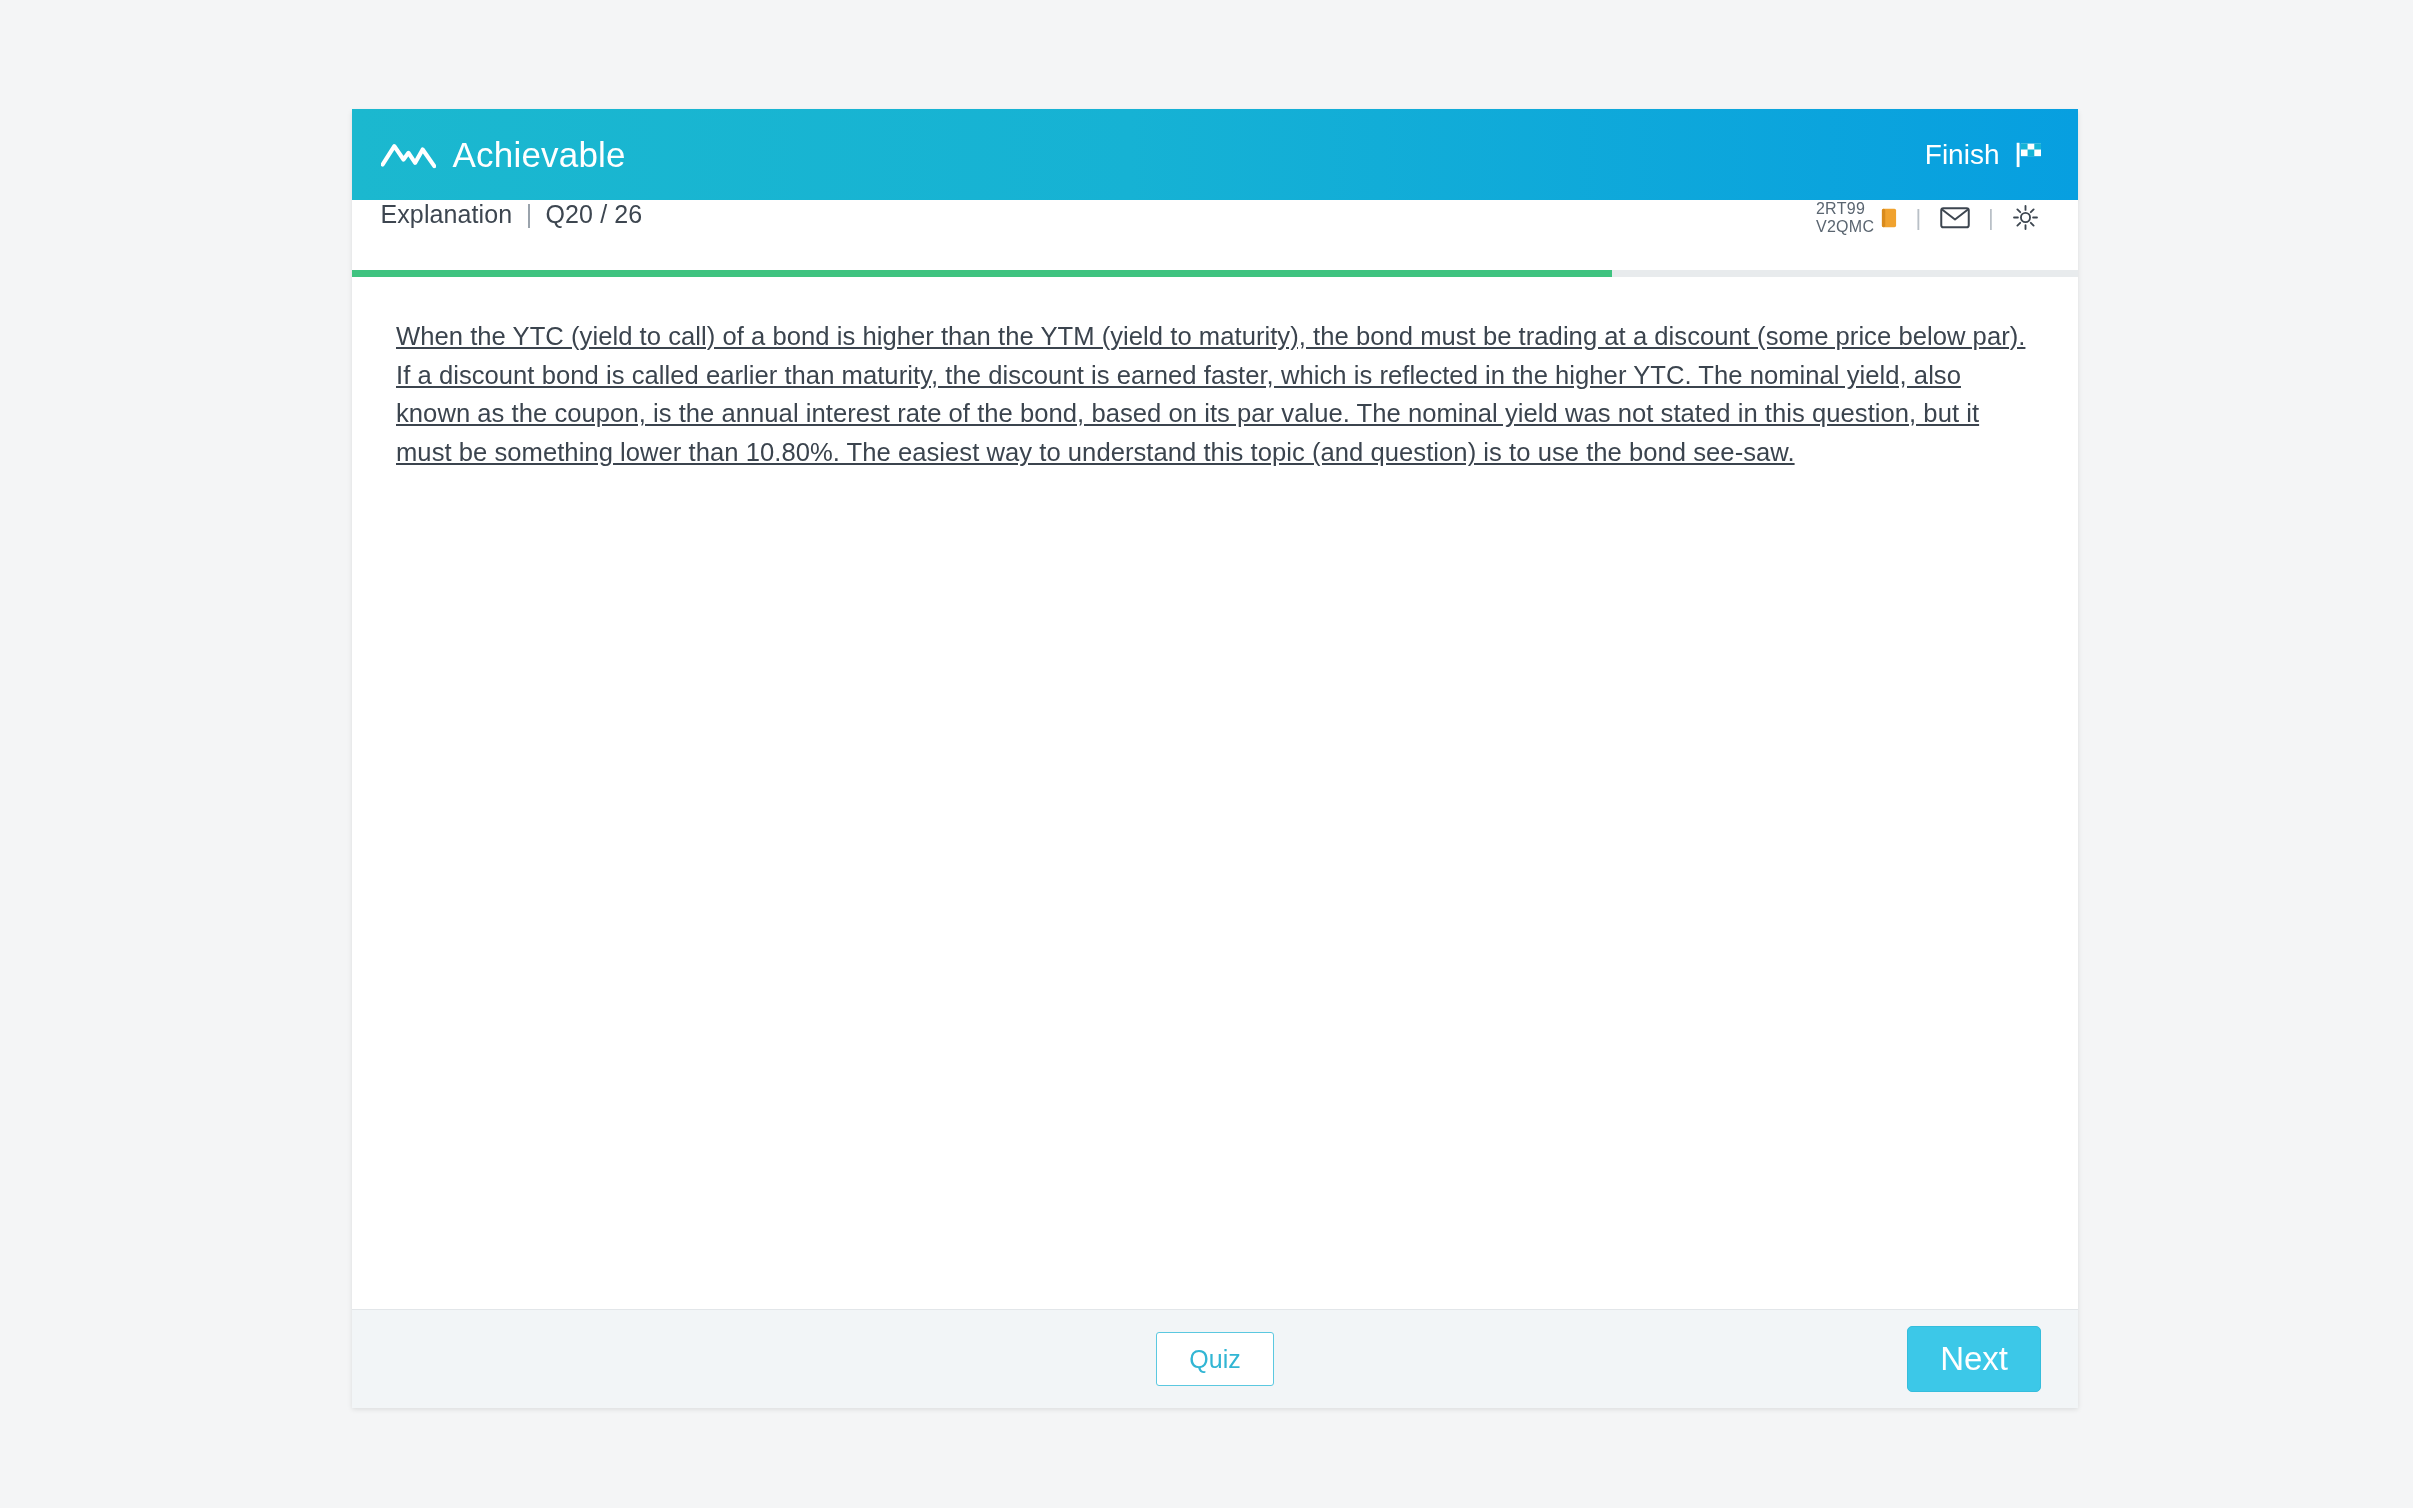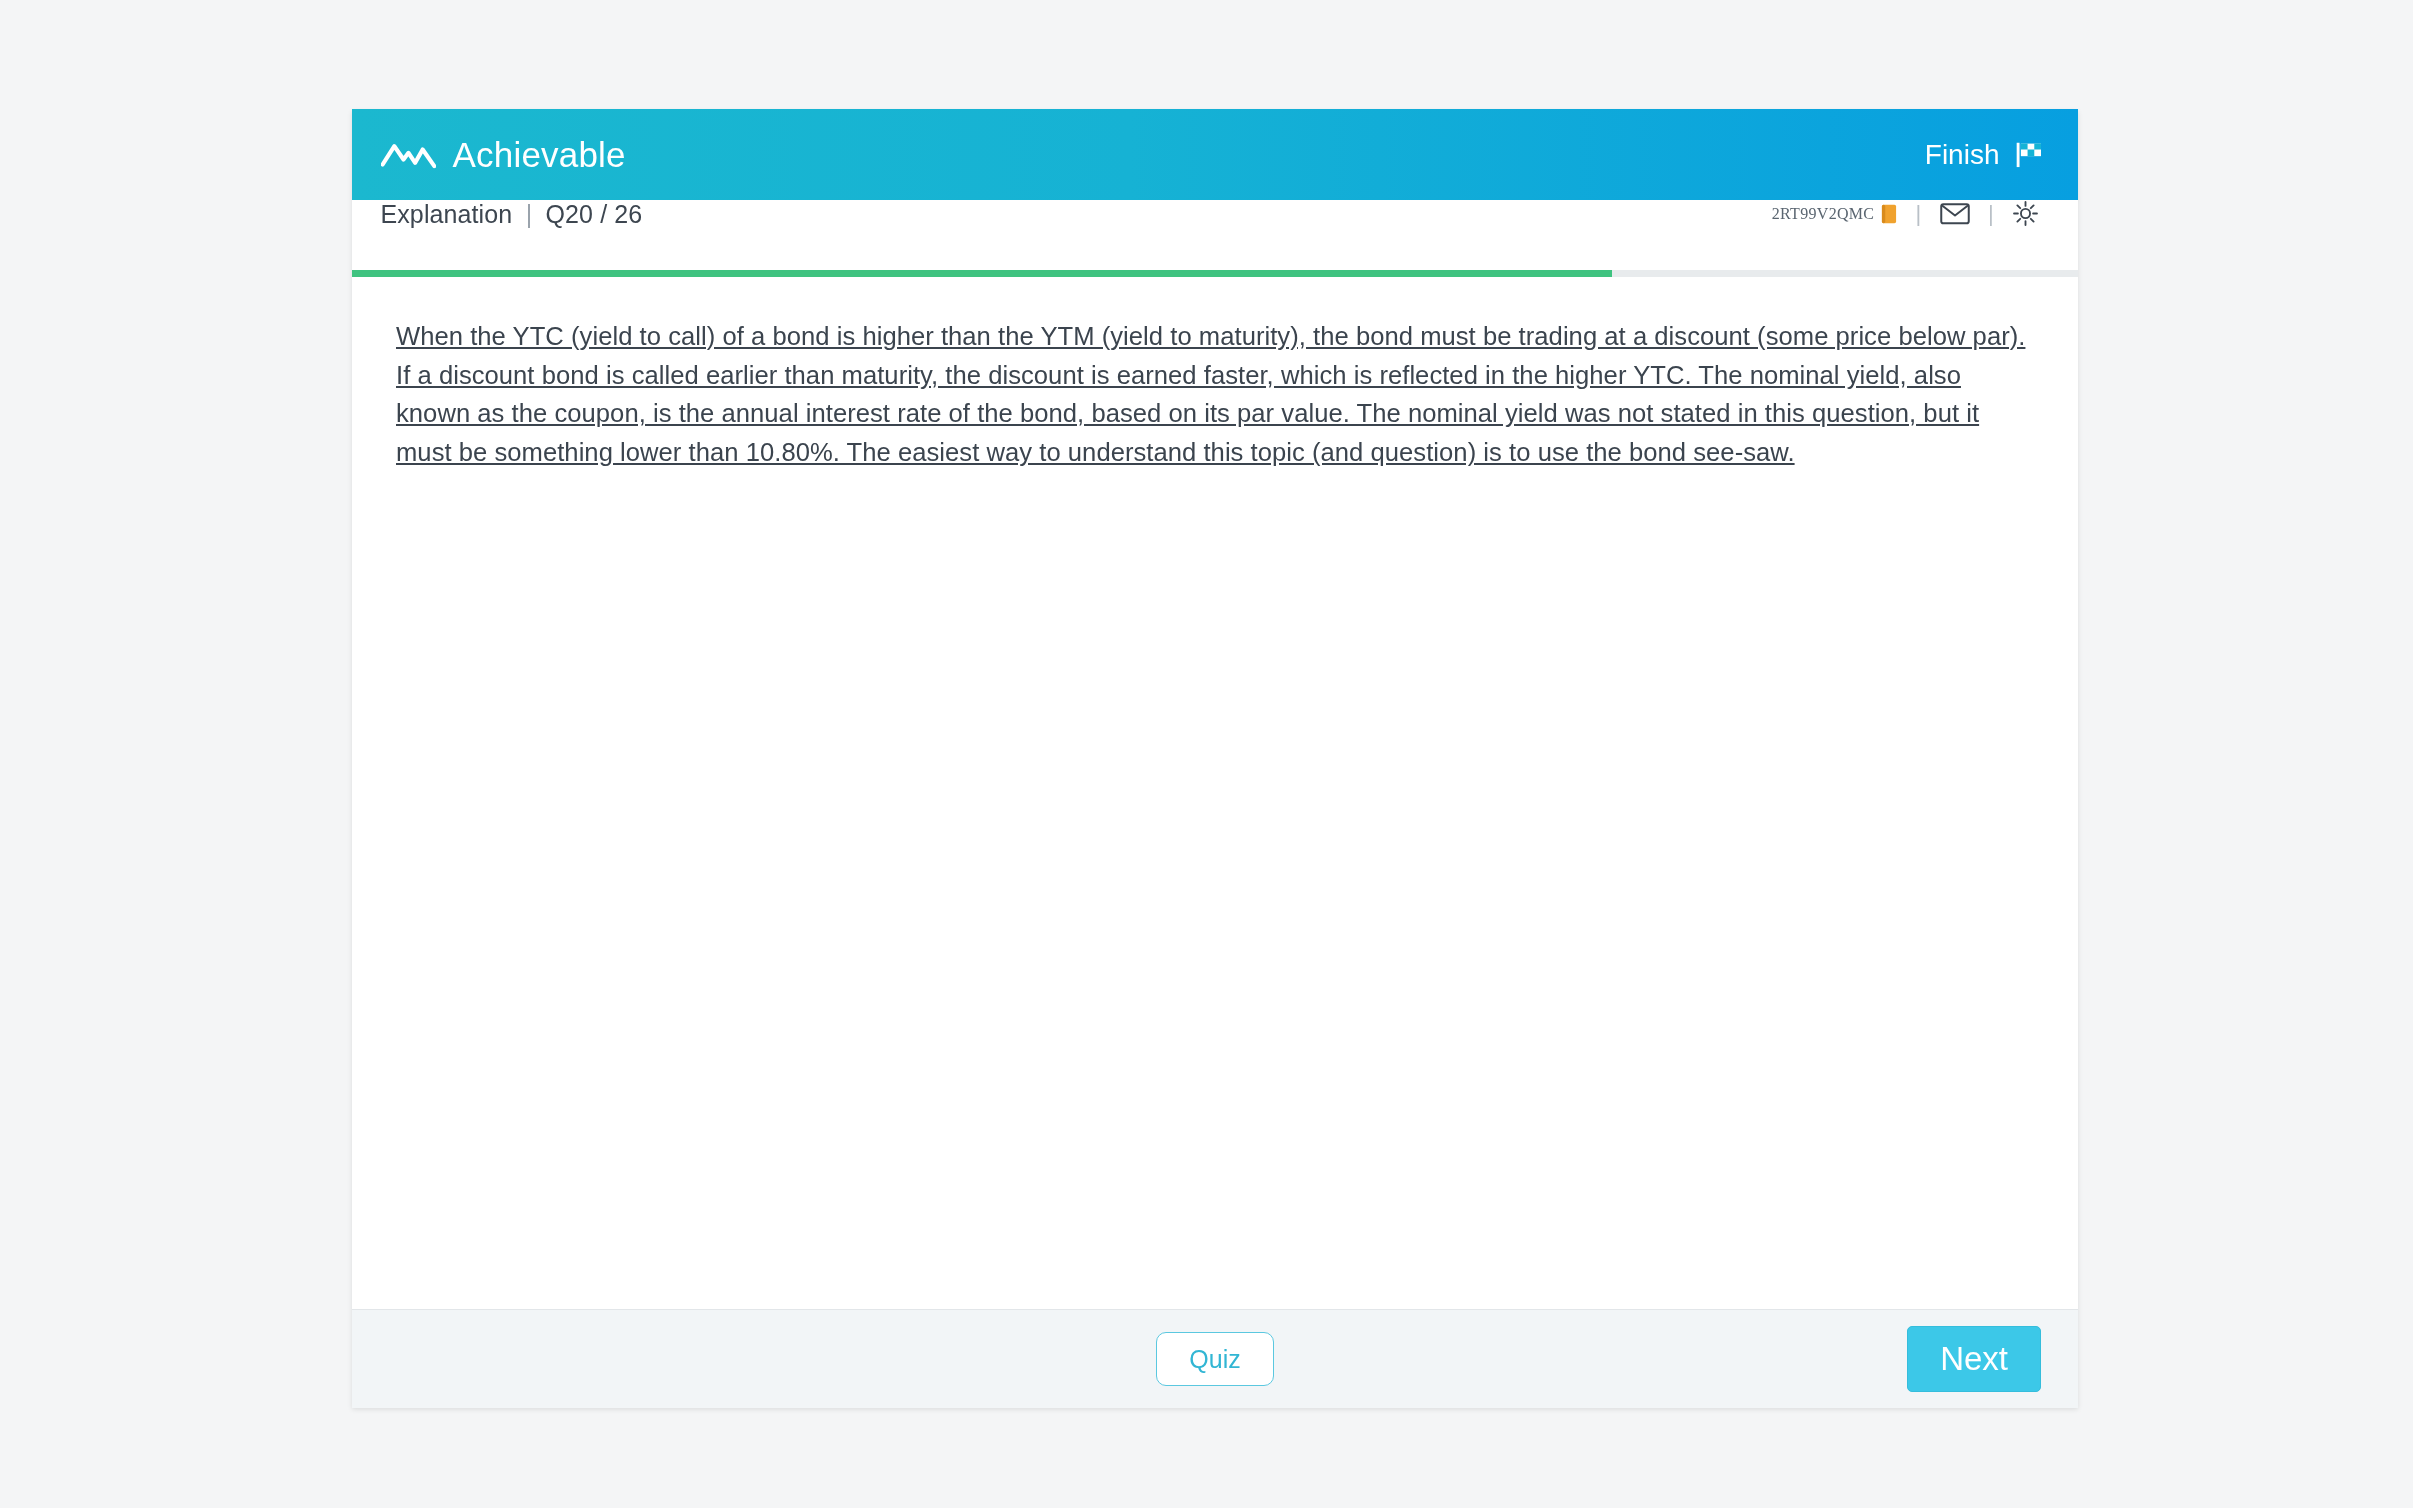--- a/index.html
+++ b/index.html
@@ -86,23 +86,22 @@
     align-items: center;
     gap: 13.4px;
   }
   .code-block {
     display: flex;
     align-items: center;
     gap: 6.7px;
   }
   .code-lines {
     display: flex;
-    flex-direction: row;
+    flex-direction: column;
     line-height: 1.12;
-    font-family: Liberation Serif, serif;
   }
   .code-lines span {
     font-size: 16px;
     color: #5a6570;
     letter-spacing: 0.3px;
   }
   .book-icon { width: 16px; height: 20px; display: block; }
   .divider-pipe {
     font-size: 22px;
     color: #b9c0c7;
@@ -162,21 +161,21 @@
     flex: 1 1 0;
     display: flex;
     justify-content: flex-end;
   }
   .btn-quiz {
     background: #ffffff;
     border: 0.8px solid #5bc8e0;
     color: #32b6d4;
     font-size: 25px;
     padding: 11.7px 32px;
-    border-radius: 10px;
+    border-radius: 3px;
     cursor: pointer;
     font-family: "Liberation Sans", sans-serif;
     line-height: 1.15;
   }
   .btn-next {
     background: #3cc8e8;
     border: 0.8px solid #35bddc;
     color: #ffffff;
     font-size: 33px;
     padding: 12.6px 32px;

